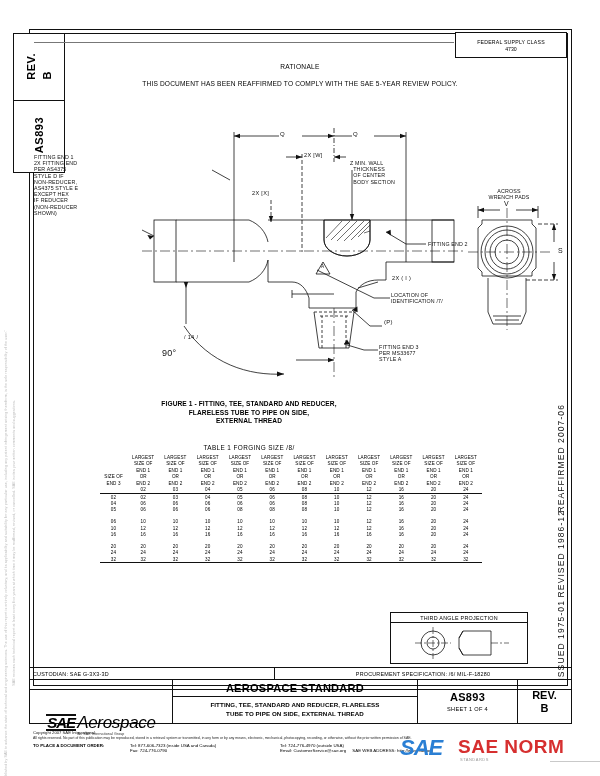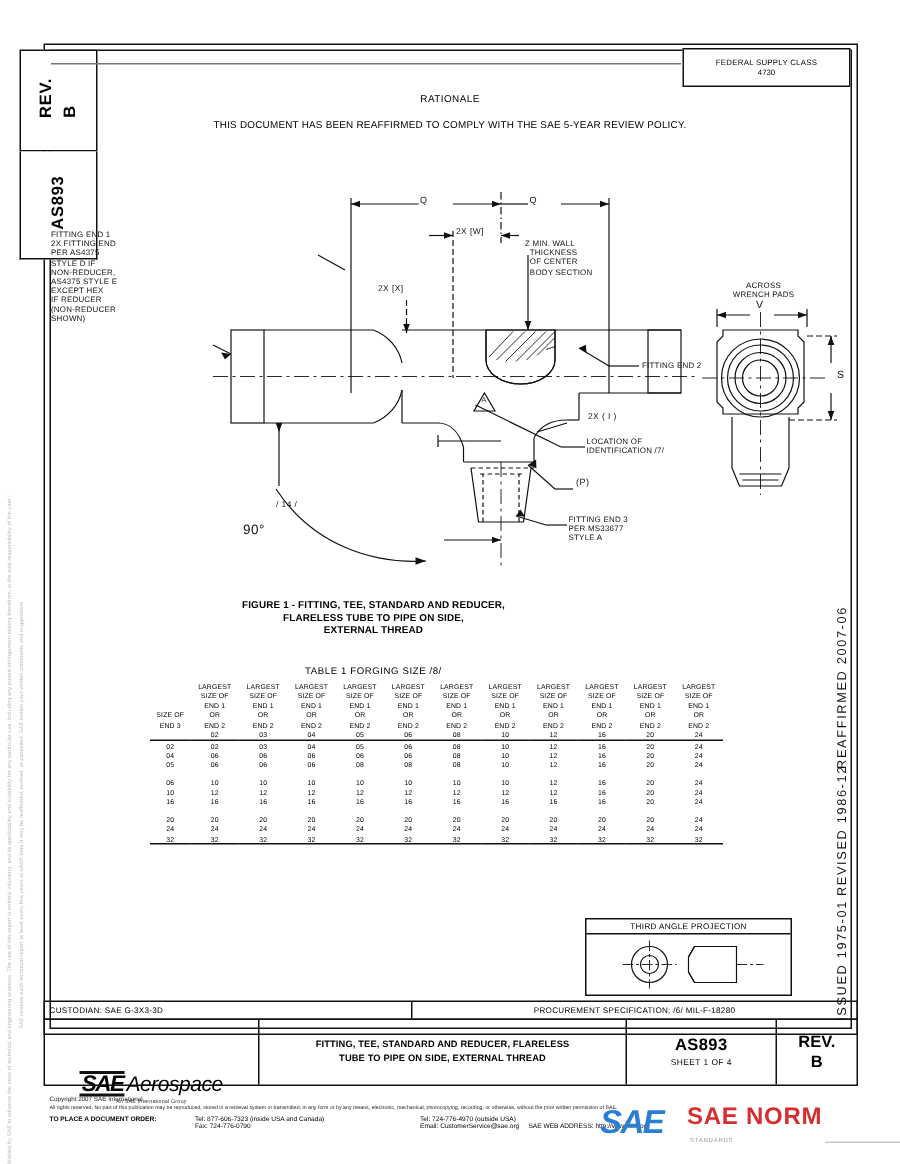--- a/index.html
+++ b/index.html
@@ -230,21 +230,21 @@
     display: flex; align-items: baseline; justify-content: center;
   }
   .sae-logo .sae-mark {
     font-family: "Liberation Sans", sans-serif;
     font-weight: bold; font-style: italic;
     font-size: 15px; letter-spacing: -1px;
     border-top: 2px solid #111; border-bottom: 2px solid #111;
     line-height: 13px; padding: 0 1px;
   }
   .sae-logo .aero {
-    font-size: 14px; font-style: italic; font-weight: normal;
+    font-size: 17px; font-style: italic; font-weight: normal;
     letter-spacing: -.3px; margin-left: 1px; margin-top: 48px;
   }
   .sae-logo .r2 {
     font-size: 3.6px; letter-spacing: .1px; color: #333; margin-top: 1px;
   }
 
   
   #footer { left: 33px; top: 730px; width: 540px; }
   #footer .cp { font-size: 4.2px; line-height: 5.4px; color: #222; }
   #footer .rights { font-size: 3.5px; line-height: 4.6px; color: #222; margin-top: .5px; }
@@ -260,21 +260,21 @@
     left: 400px; top: 735px; width: 200px; height: 40px;
     pointer-events: none;
   }
   #wm .wm-sae {
     position: absolute; left: 0; top: 0;
     font-size: 22px; font-weight: bold; font-style: italic;
     color: #2a7fd4; letter-spacing: -1px;
   }
   #wm .wm-norm {
     position: absolute; left: 58px; top: 1px;
-    font-size: 16px; font-weight: bold;
+    font-size: 19px; font-weight: bold;
     color: #d62f2f; letter-spacing: .5px;
   }
   #wm .wm-sub {
     position: absolute; left: 60px; top: 22px;
     font-size: 4px; color: #999; letter-spacing: .5px;
   }
   #wm .wm-line {
     position: absolute; left: 150px; top: 26px; width: 50px; height: 1px;
     background: #c9c9c9;
   }
@@ -767,20 +767,21 @@
       <div id="tb-logo">
         <div class="sae-logo">
           <div class="r1">
             <span class="sae-mark">SAE</span>
               <span class="aero">Aerospace</span>
           </div>
           <div class="r2">An SAE International Group</div>
         </div>
       </div>
       <div id="tb-mid">
+        <div class="as">AEROSPACE STANDARD</div>
         <div class="sub" style="white-space:pre-line;">FITTING, TEE, STANDARD AND REDUCER, FLARELESS
 TUBE TO PIPE ON SIDE, EXTERNAL THREAD</div>
       </div>
       <div id="tb-num">
         <div class="n">AS893</div>
         <div class="s">SHEET 1 OF 4</div>
       </div>
       <div id="tb-rev">
         <span>REV.</span>
         <span>B</span>

